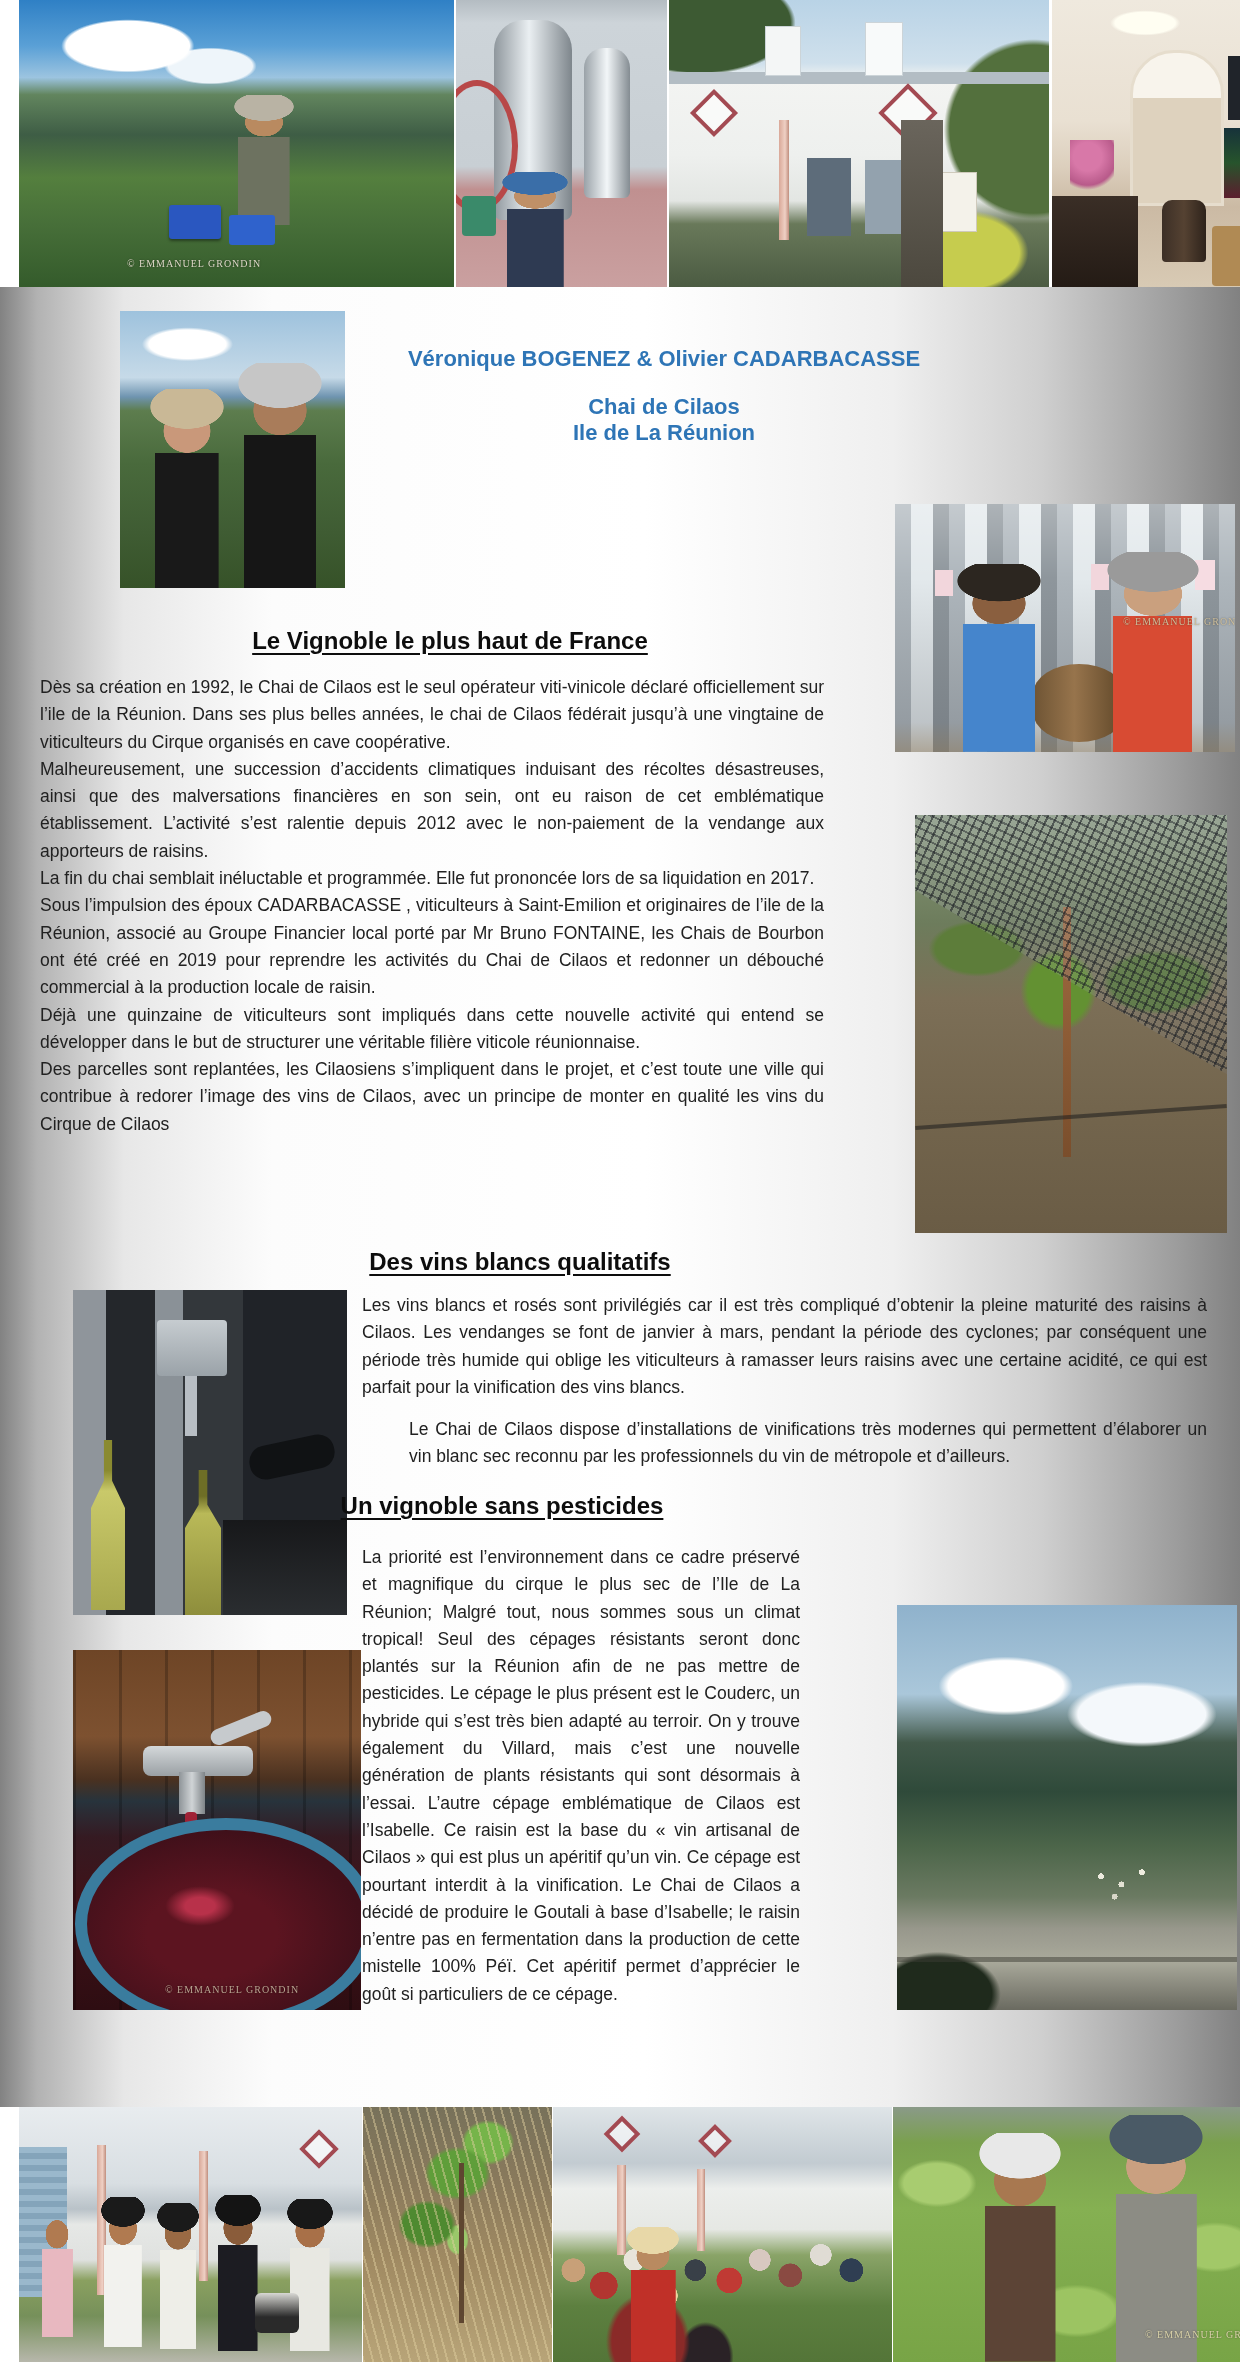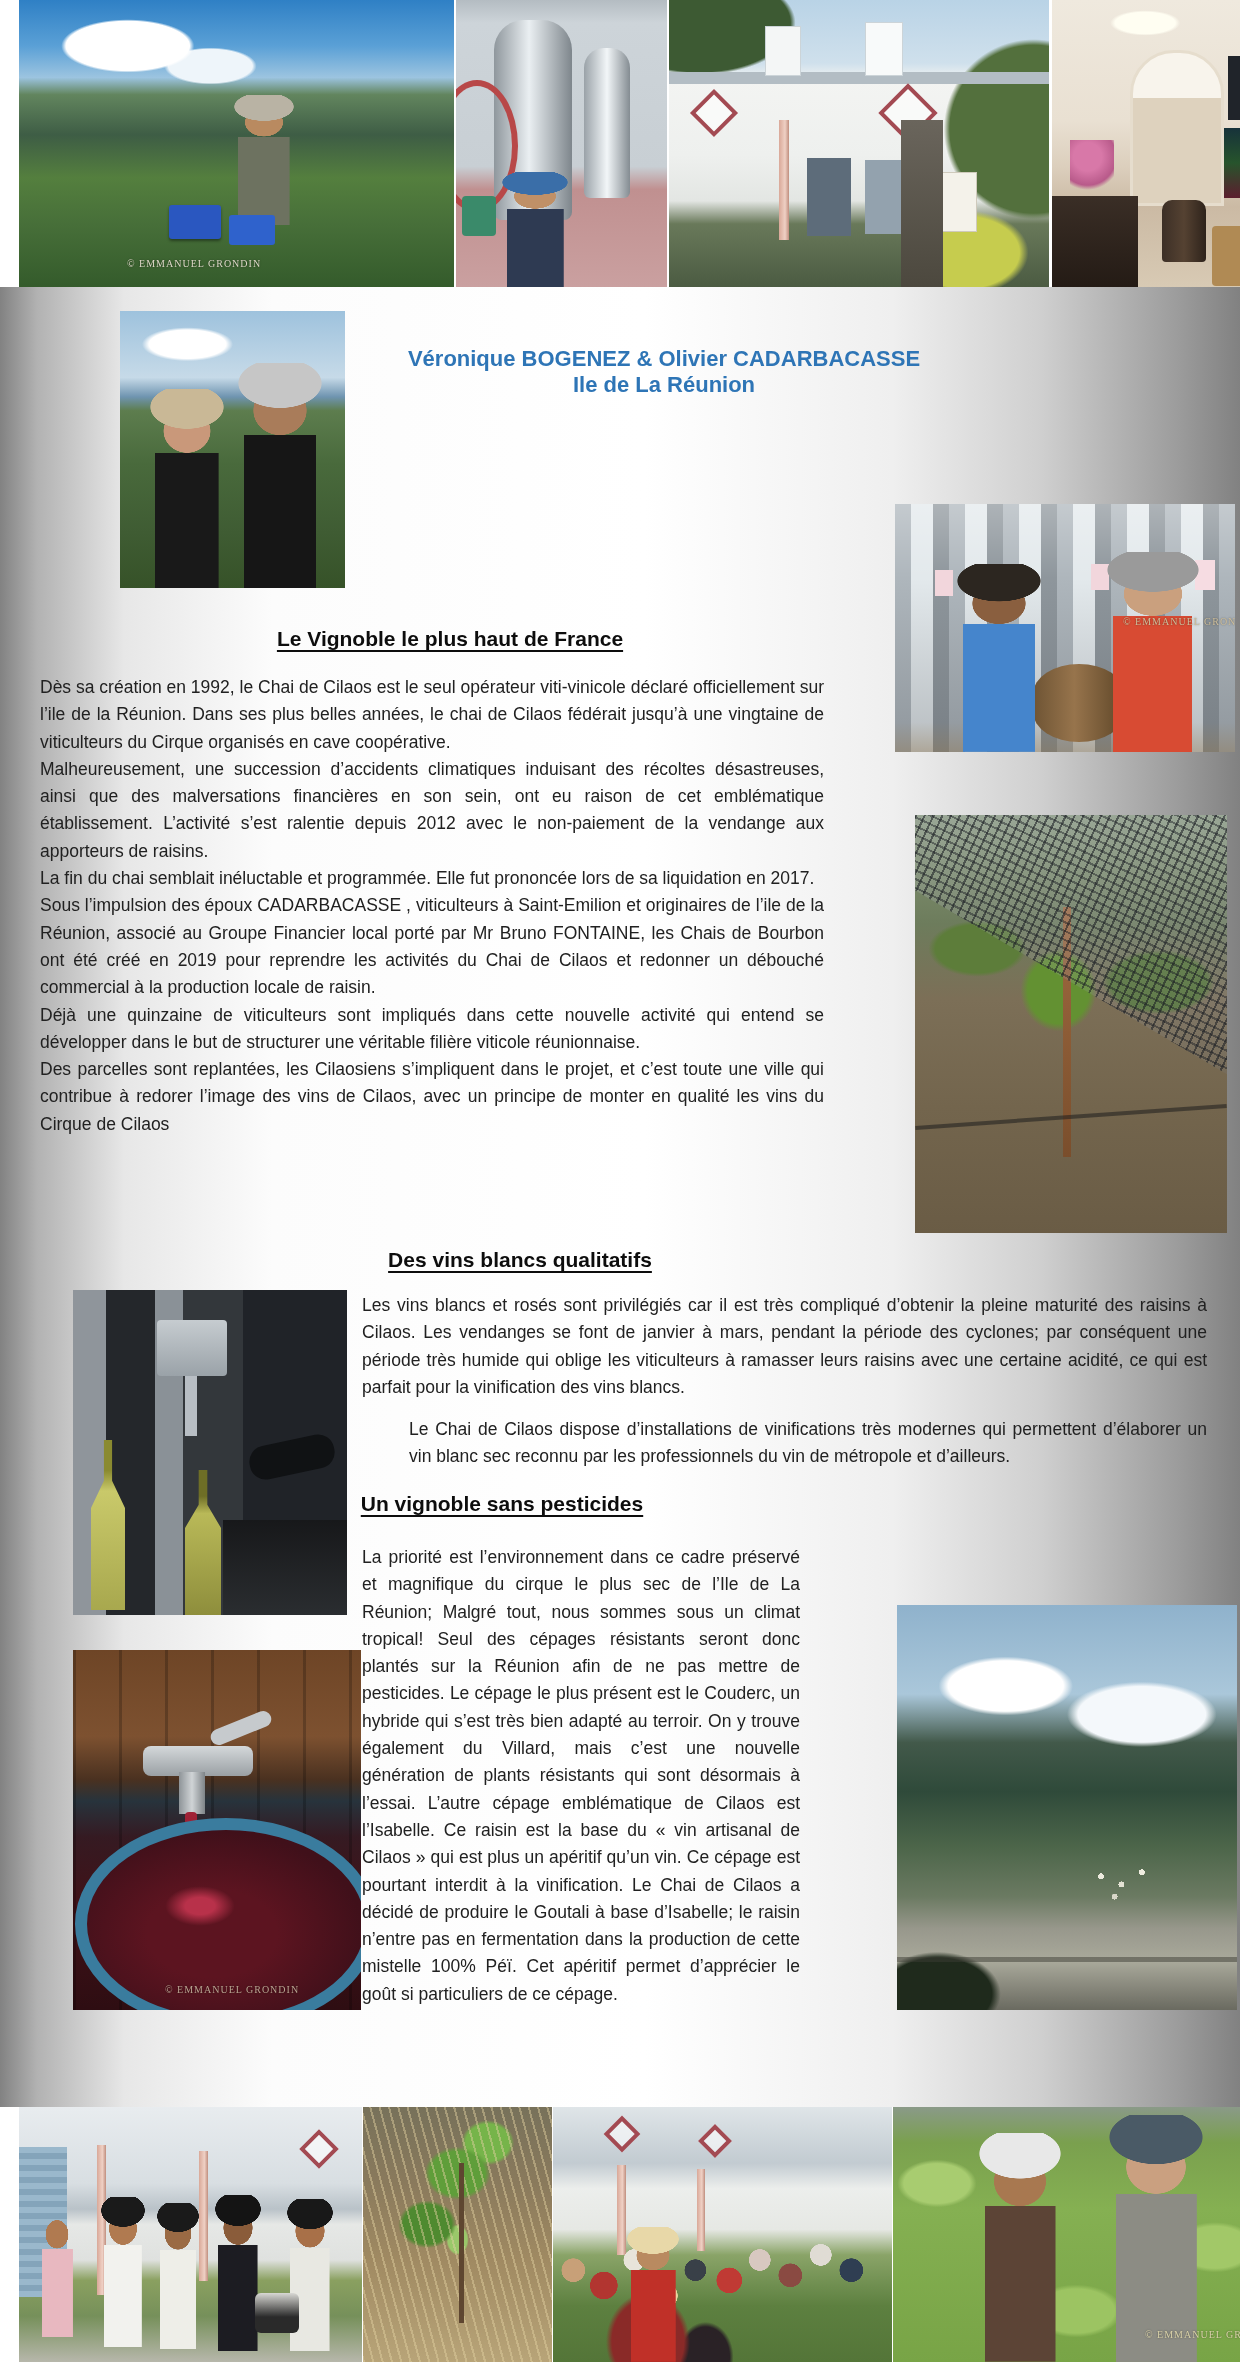--- a/index.html
+++ b/index.html
@@ -17,21 +17,21 @@
     background-size:100% 100%,100% 100%,86% 68%;
     background-position:center top,center top,center bottom;
   }
   .diamond{position:absolute;border:4px solid #a34a52;transform:rotate(45deg);background:rgba(255,255,255,.6);}
   .pillar{position:absolute;background:linear-gradient(90deg,#d9a898,#efd0c4 60%,#c08e7e);}
   .credit{position:absolute;font-family:"Liberation Serif","DejaVu Serif",serif;font-size:10px;letter-spacing:1px;color:#ded8c8;text-shadow:0 0 2px rgba(0,0,0,.45);white-space:nowrap;}
   .title-block{position:absolute;text-align:center;color:#2E75B6;font-weight:bold;}
   .title-l1{font-size:22px;letter-spacing:0px;}
   .title-l2{font-size:22px;margin-top:22px;}
   .title-l3{font-size:22px;}
-  .sec-heading{position:absolute;text-align:center;font-size:21px;font-weight:bold;color:#0d0d0d;text-decoration:underline;text-underline-offset:4px;}
+  .sec-heading{position:absolute;text-align:center;font-size:24px;font-weight:bold;color:#0d0d0d;text-decoration:underline;text-underline-offset:4px;}
   .bodycol{position:absolute;font-size:17.5px;line-height:27.3px;color:#212121;text-align:justify;}
   .bodycol p{margin:0;}
   .bodycol p.gap{margin-top:15px;margin-left:47px;}
 </style>
 </head>
 <body>
 
 <div class="page">
 
   <div style="position:absolute;left:0;top:0;width:1240px;height:287px;background:#fff;">
@@ -92,20 +92,21 @@
   <div class="photo" style="left:101px;top:311px;width:225px;height:277px;
       background-image:
         radial-gradient(ellipse 70px 26px at 30% 12%, #ffffff 55%, rgba(255,255,255,0) 65%),
         linear-gradient(180deg,#9ec2dd 0%,#c6dae8 24%,#6f94b0 31%,#5d7d4e 36%,#496a3c 55%,#3f5c33 80%,#365228 100%);">
     <div class="person" style="left:30px;top:78px;width:74px;height:200px;--cap:#c9b896;--skin:#c9987a;--shirt:#191919;"></div>
     <div class="person" style="left:118px;top:52px;width:84px;height:226px;--cap:#c6c6c6;--skin:#a97c5a;--shirt:#161616;"></div>
   </div>
 
   <div class="title-block" style="left:330px;top:346px;width:668px;">
     <div class="title-l1">Véronique BOGENEZ &amp; Olivier CADARBACASSE</div>
+    <div class="title-l2">Chai de Cilaos</div>
     <div class="title-l3">Ile de La Réunion</div>
   </div>
 
   <div class="photo" style="left:876px;top:504px;width:340px;height:248px;
       background-image:
         linear-gradient(180deg, rgba(255,255,255,.28) 0%, rgba(255,255,255,0) 30%, rgba(60,64,70,.22) 88%, rgba(120,100,70,.5) 100%),
         repeating-linear-gradient(90deg,#aeb6bc 0 16px,#e3e9ec 16px 38px,#8e969c 38px 54px);">
     <div style="position:absolute;left:40px;top:66px;width:18px;height:26px;background:#f2d6dc;"></div>
     <div style="position:absolute;left:196px;top:60px;width:18px;height:26px;background:#f2d6dc;"></div>
     <div style="position:absolute;left:300px;top:56px;width:20px;height:30px;background:#f6dce2;"></div>

